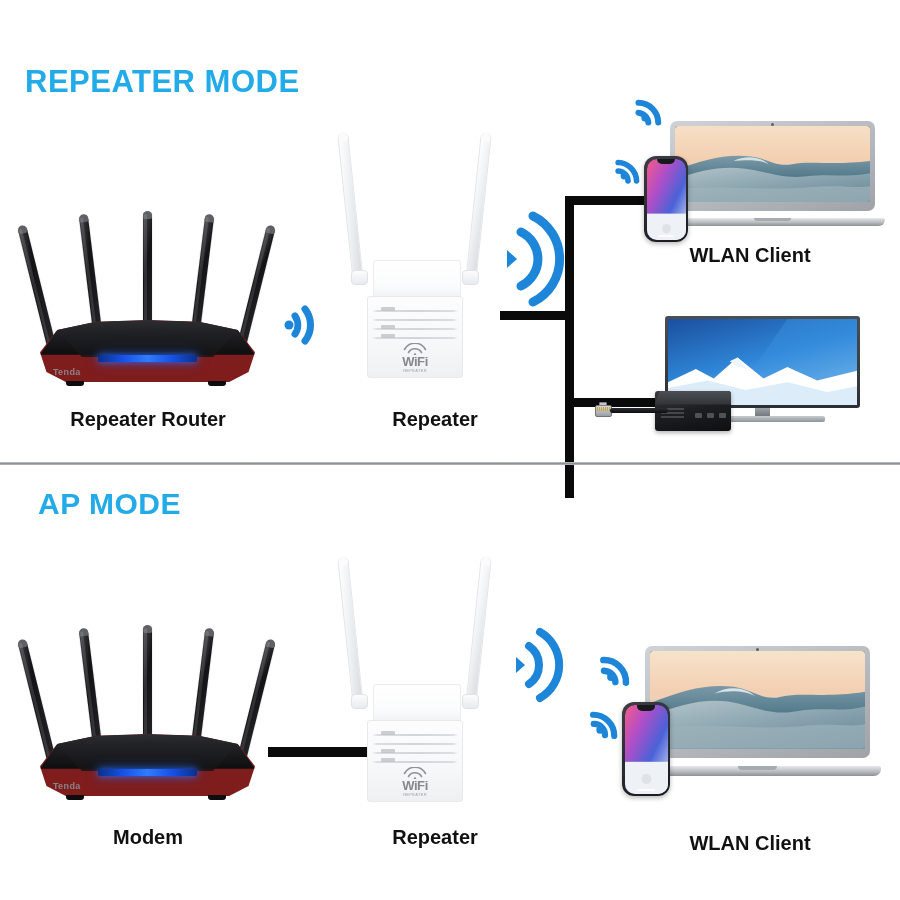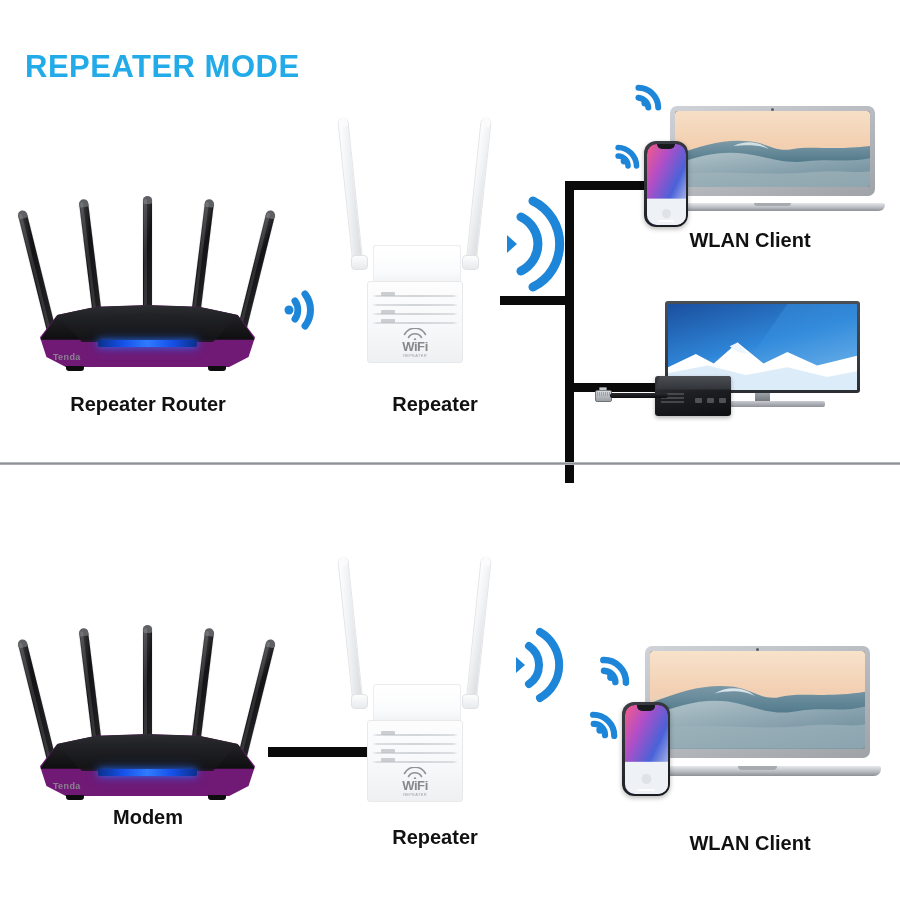--- a/index.html
+++ b/index.html
@@ -5,21 +5,21 @@
   * { box-sizing: border-box; margin: 0; padding: 0; }
   html, body {
     width: 900px; height: 900px;
     background: #ffffff;
     font-family: "Liberation Sans", sans-serif;
     overflow: hidden;
   }
   #page { position: relative; width: 900px; height: 900px; background:#fff; }
 
   .section { position: absolute; left:0; width:900px; }
-  #sec-repeater { top: 1px; height: 463px; padding-left: 24px; }
+  #sec-repeater { top: 16px; height: 463px; padding-left: 24px; }
   #sec-ap { top: 464px; height: 436px; }
 
   .divider {
     position:absolute; left:0; top:462px; width:900px; height:3px;
     background: linear-gradient(to bottom,#c9ccd0 0%, #8b8f94 45%, #b9bcc0 100%);
   }
 
   .mode-title {
     position:absolute;
     font-weight: bold;
@@ -47,21 +47,21 @@
   .router .ant::after{
     content:""; position:absolute; left:1px; top:2px; width:3px; height:92%;
     background:rgba(255,255,255,.12); border-radius:3px;
   }
   .router .ant .tip{
     position:absolute; top:-1px; left:0; width:9px; height:8px;
     background:#5e6064; border-radius:5px 5px 2px 2px;
   }
   .router .body {
     position:absolute; left:0; bottom:0; width:100%; height:62px;
-    background:#701a75;
+    background:#7f1d1d;
     clip-path: polygon(0% 52%, 8% 16%, 26% 3%, 50% 0%, 74% 3%, 92% 16%, 100% 52%,
                        97% 84%, 88% 100%, 12% 100%, 3% 84%);
     overflow:hidden;
   }
   .router .facet1{
     position:absolute; left:0; top:0; width:100%; height:56%;
     background: linear-gradient(180deg,#2c2d31 0%, #19191c 60%, #0e0e10 100%);
     clip-path: polygon(0% 100%, 9% 20%, 27% 4%, 50% 0%, 73% 4%, 91% 20%, 100% 100%);
   }
   .router .facet2{
@@ -453,20 +453,21 @@
       <div class="pins"></div>
       <div class="cbl" style="width:58px;"></div>
     </div>
 
   </div>
 
   <div class="divider"></div>
 
   <div class="section" id="sec-ap">
 
+    <div class="mode-title" id="title-ap" style="left:38px; top:23px;">AP MODE</div>
 
     <div class="router" style="left:40px; top:162px; width:215px; height:170px;">
       <div class="ant" style="left:14px; top:10px; height:152px; transform:rotate(-14deg);">
           <i class="tip"></i>
         </div>
       <div class="ant" style="left:58px; top:2px; height:158px; transform:rotate(-7deg);">
           <i class="tip"></i>
         </div>
       <div class="ant" style="left:103px; top:0px; height:160px; transform:rotate(0deg);">
           <i class="tip"></i>
@@ -481,21 +482,21 @@
       <div class="body">
         <div class="facet1"></div>
         <div class="facet2"></div>
         <div class="led"></div>
         <div class="brand">Tenda</div>
       </div>
       <div class="foot" style="left:26px;"></div>
       <div class="foot" style="left:168px;"></div>
     </div>
 
-    <div class="caption" style="left:48px; top:342px; width:200px;">Modem</div>
+    <div class="caption" style="left:48px; top:362px; width:200px;">Modem</div>
 
     <div class="wire" style="left:268px; top:283px; width:105px; height:10px;"></div>
 
     <div class="rep" style="left:345px; top:88px; width:140px; height:250px;">
       <div class="rant" style="left:8px; top:4px; height:152px; transform:rotate(-6deg);">
           <i class="rtip"></i>
         </div>
       <div class="rant" style="left:120px; top:4px; height:152px; transform:rotate(6deg);">
           <i class="rtip"></i>
         </div>

